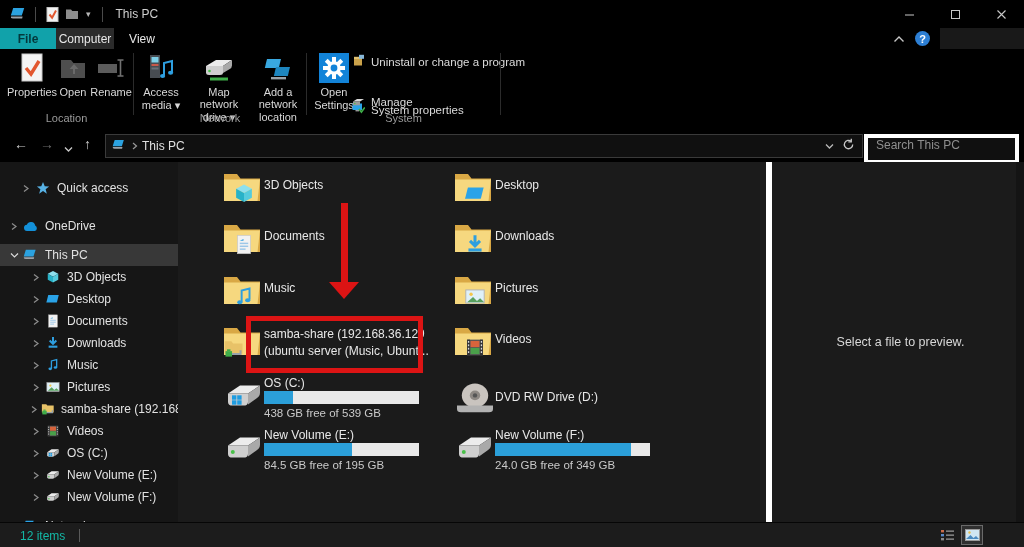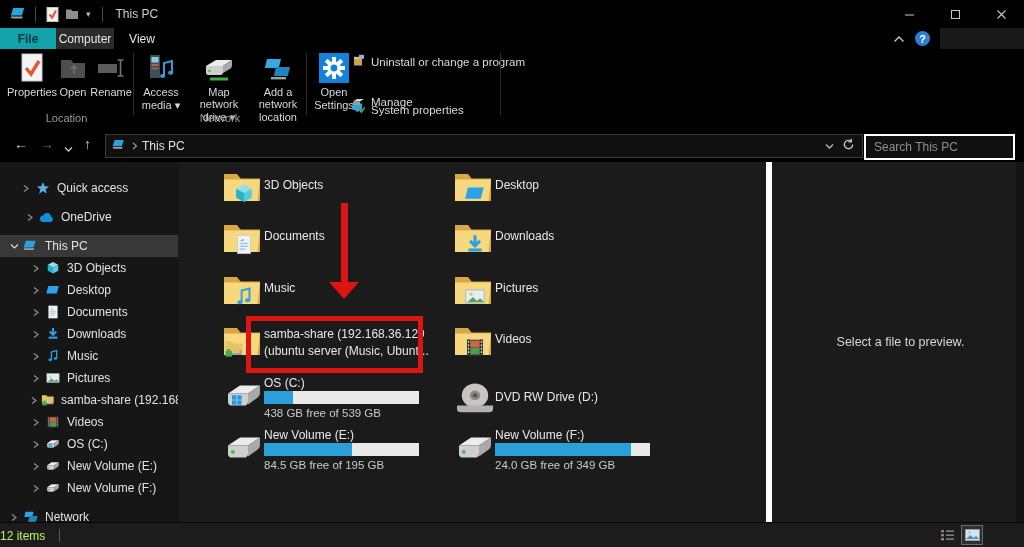--- a/index.html
+++ b/index.html
@@ -30,22 +30,22 @@
   .rbtn{position:absolute;top:4px;display:flex;flex-direction:column;align-items:center;gap:1px;
         color:#d8d8d8;font-size:11px;line-height:12px;text-align:center;}
   .rsmall{position:absolute;left:352px;display:flex;align-items:center;gap:6px;color:#dcdcdc;font-size:11.5px;}
   
   .navbar{position:absolute;left:0;top:129px;width:1024px;height:33px;background:#000;}
   .nav-glyph{position:absolute;top:7px;font-size:14px;color:#d0d0d0;}
   .addr{position:absolute;left:105px;top:5px;width:750px;height:22px;background:#101010;border:1px solid #3a3a3a;
         display:flex;align-items:center;padding-left:6px;color:#e0e0e0;}
   .addr-crumb{margin-left:4px;}
   .addr-right{margin-left:auto;display:flex;align-items:center;gap:8px;margin-right:7px;}
-  .searchbox{position:absolute;left:864px;top:5px;width:147px;height:22px;background:#101010;border:2px solid #ffffff;
-        display:flex;align-items:center;}
+  .searchbox{position:absolute;left:864px;top:5px;width:147px;height:22px;background:#101010;border:4px solid #ffffff;
+        display:flex;align-items:flex-start;}
   .searchbox input{flex:1;background:transparent;border:none;outline:none;color:#cfcfcf;font-size:12px;padding:0 4px 0 8px;
         font-family:"Liberation Sans","DejaVu Sans",sans-serif;}
   .searchbox input::placeholder{color:#8f8f8f;}
   
   .sidebar{position:absolute;left:0;top:162px;width:178px;height:360px;background:#161616;overflow:hidden;}
   .side-item{display:flex;align-items:center;height:22px;cursor:default;}
   .side-item.sel{background:#383838;}
   .side-chev{width:12px;display:flex;justify-content:center;}
   .side-ico{width:18px;display:flex;justify-content:center;margin:0 5px 0 2px;}
   .side-label{color:#e2e2e2;white-space:nowrap;}
@@ -55,21 +55,21 @@
   .t-label{position:absolute;left:42px;color:#e8e8e8;white-space:nowrap;}
   .bar{position:absolute;left:42px;top:15px;width:155px;height:13px;background:#e9e9e9;}
   .bar-fill{height:100%;background:#2b9fd9;}
   .t-free{position:absolute;left:42px;top:31px;font-size:11.5px;color:#c9c9c9;white-space:nowrap;}
   .preview{position:absolute;left:766px;top:162px;width:257px;height:360px;background:#1b1b1b;border-left:6px solid #ffffff;
            display:flex;align-items:center;justify-content:center;color:#d8d8d8;font-size:12.5px;}
   .vstrip{position:absolute;left:1016px;top:162px;width:8px;height:360px;background:#141414;}
   
   .statusbar{position:absolute;left:0;top:522px;width:1024px;height:25px;background:#1c1c1c;border-top:1px solid #060606;
              display:flex;align-items:center;}
-  .sb-count{color:#bef264;}
+  .sb-count{margin-left:20px;color:#14b8a6;}
   .sb-sep{width:1px;height:13px;background:#5a5a5a;margin-left:14px;}
   .view-btn{position:absolute;top:3px;width:20px;height:18px;display:flex;align-items:center;justify-content:center;}
   .view-btn.sel{background:#2f2f2f;outline:1px solid #6a6a6a;}
   
   .anno-rect{position:absolute;left:246px;top:316px;width:177px;height:57px;border:5px solid #dc1414;box-sizing:border-box;z-index:5;}
   .anno-shaft{position:absolute;left:341px;top:203px;width:7px;height:80px;background:#dc1414;z-index:5;}
   .anno-head{position:absolute;left:329px;top:282px;width:0;height:0;z-index:5;
              border-left:15px solid transparent;border-right:15px solid transparent;border-top:17px solid #dc1414;}
 </style>
 </head>
@@ -244,20 +244,21 @@
     <div class="rsmall" style="top:45px;">
       <span>
         <svg width="13" height="13" viewBox="0 0 13 13">
             <path d="M1 7.5L5 5h7l-4 2.5z" fill="#d8d8d8"></path>
             <rect x="1" y="7.5" width="7" height="3.8" fill="#9a9a9a"></rect>
             <circle cx="2.8" cy="9.5" r="0.8" fill="#48c048"></circle>
           </svg></span>
       <span>Manage</span>
     </div>
     <div class="rsep" style="left:500px;"></div>
+    <div class="rcap" style="left:307px;width:193px;">System</div>
   </div>
 
   <div class="navbar">
     <span class="nav-glyph" style="left:14px;">←</span>
     <span class="nav-glyph" style="left:40px;color:#6b6b6b;">→</span>
     <span class="nav-glyph" style="left:64px;top:11px;">
       <svg width="9" height="7" viewBox="0 0 9 7">
           <path d="M1 1.5L4.5 5 8 1.5" fill="none" stroke="#c8c8c8" stroke-width="1.3"></path>
         </svg></span>
     <span class="nav-glyph" style="left:84px;">↑</span>
@@ -297,21 +298,21 @@
             <path d="M2 1.5L6 4.5 2 7.5" fill="none" stroke="#8f8f8f" stroke-width="1.2"></path>
           </svg>
         </span>
         <span class="side-ico">
           <svg width="16" height="14" viewBox="0 0 16 16">
             <path d="M8 1l2 5 5 .2-4 3.2 1.4 5.1L8 11.4l-4.4 3.1L5 9.4 1 6.2 6 6z" fill="#57b1e4"></path>
           </svg>
         </span>
         <span class="side-label">Quick access</span>
       </div>
-      <div class="side-item" style="margin-top: 7px; padding-left: 24px;">
+      <div class="side-item" style="margin-top: 16px; padding-left: 8px;">
         <span class="side-chev">
           <svg width="8" height="9" viewBox="0 0 8 9">
             <path d="M2 1.5L6 4.5 2 7.5" fill="none" stroke="#8f8f8f" stroke-width="1.2"></path>
           </svg>
         </span>
         <span class="side-ico">
           <svg width="16" height="14" viewBox="0 0 16 12">
             <path d="M4.3 11a3.1 3.1 0 0 1-.4-6.2A4.3 4.3 0 0 1 12.2 5.6 2.9 2.9 0 0 1 11.8 11z" fill="#1390d8"></path>
           </svg>
         </span>

